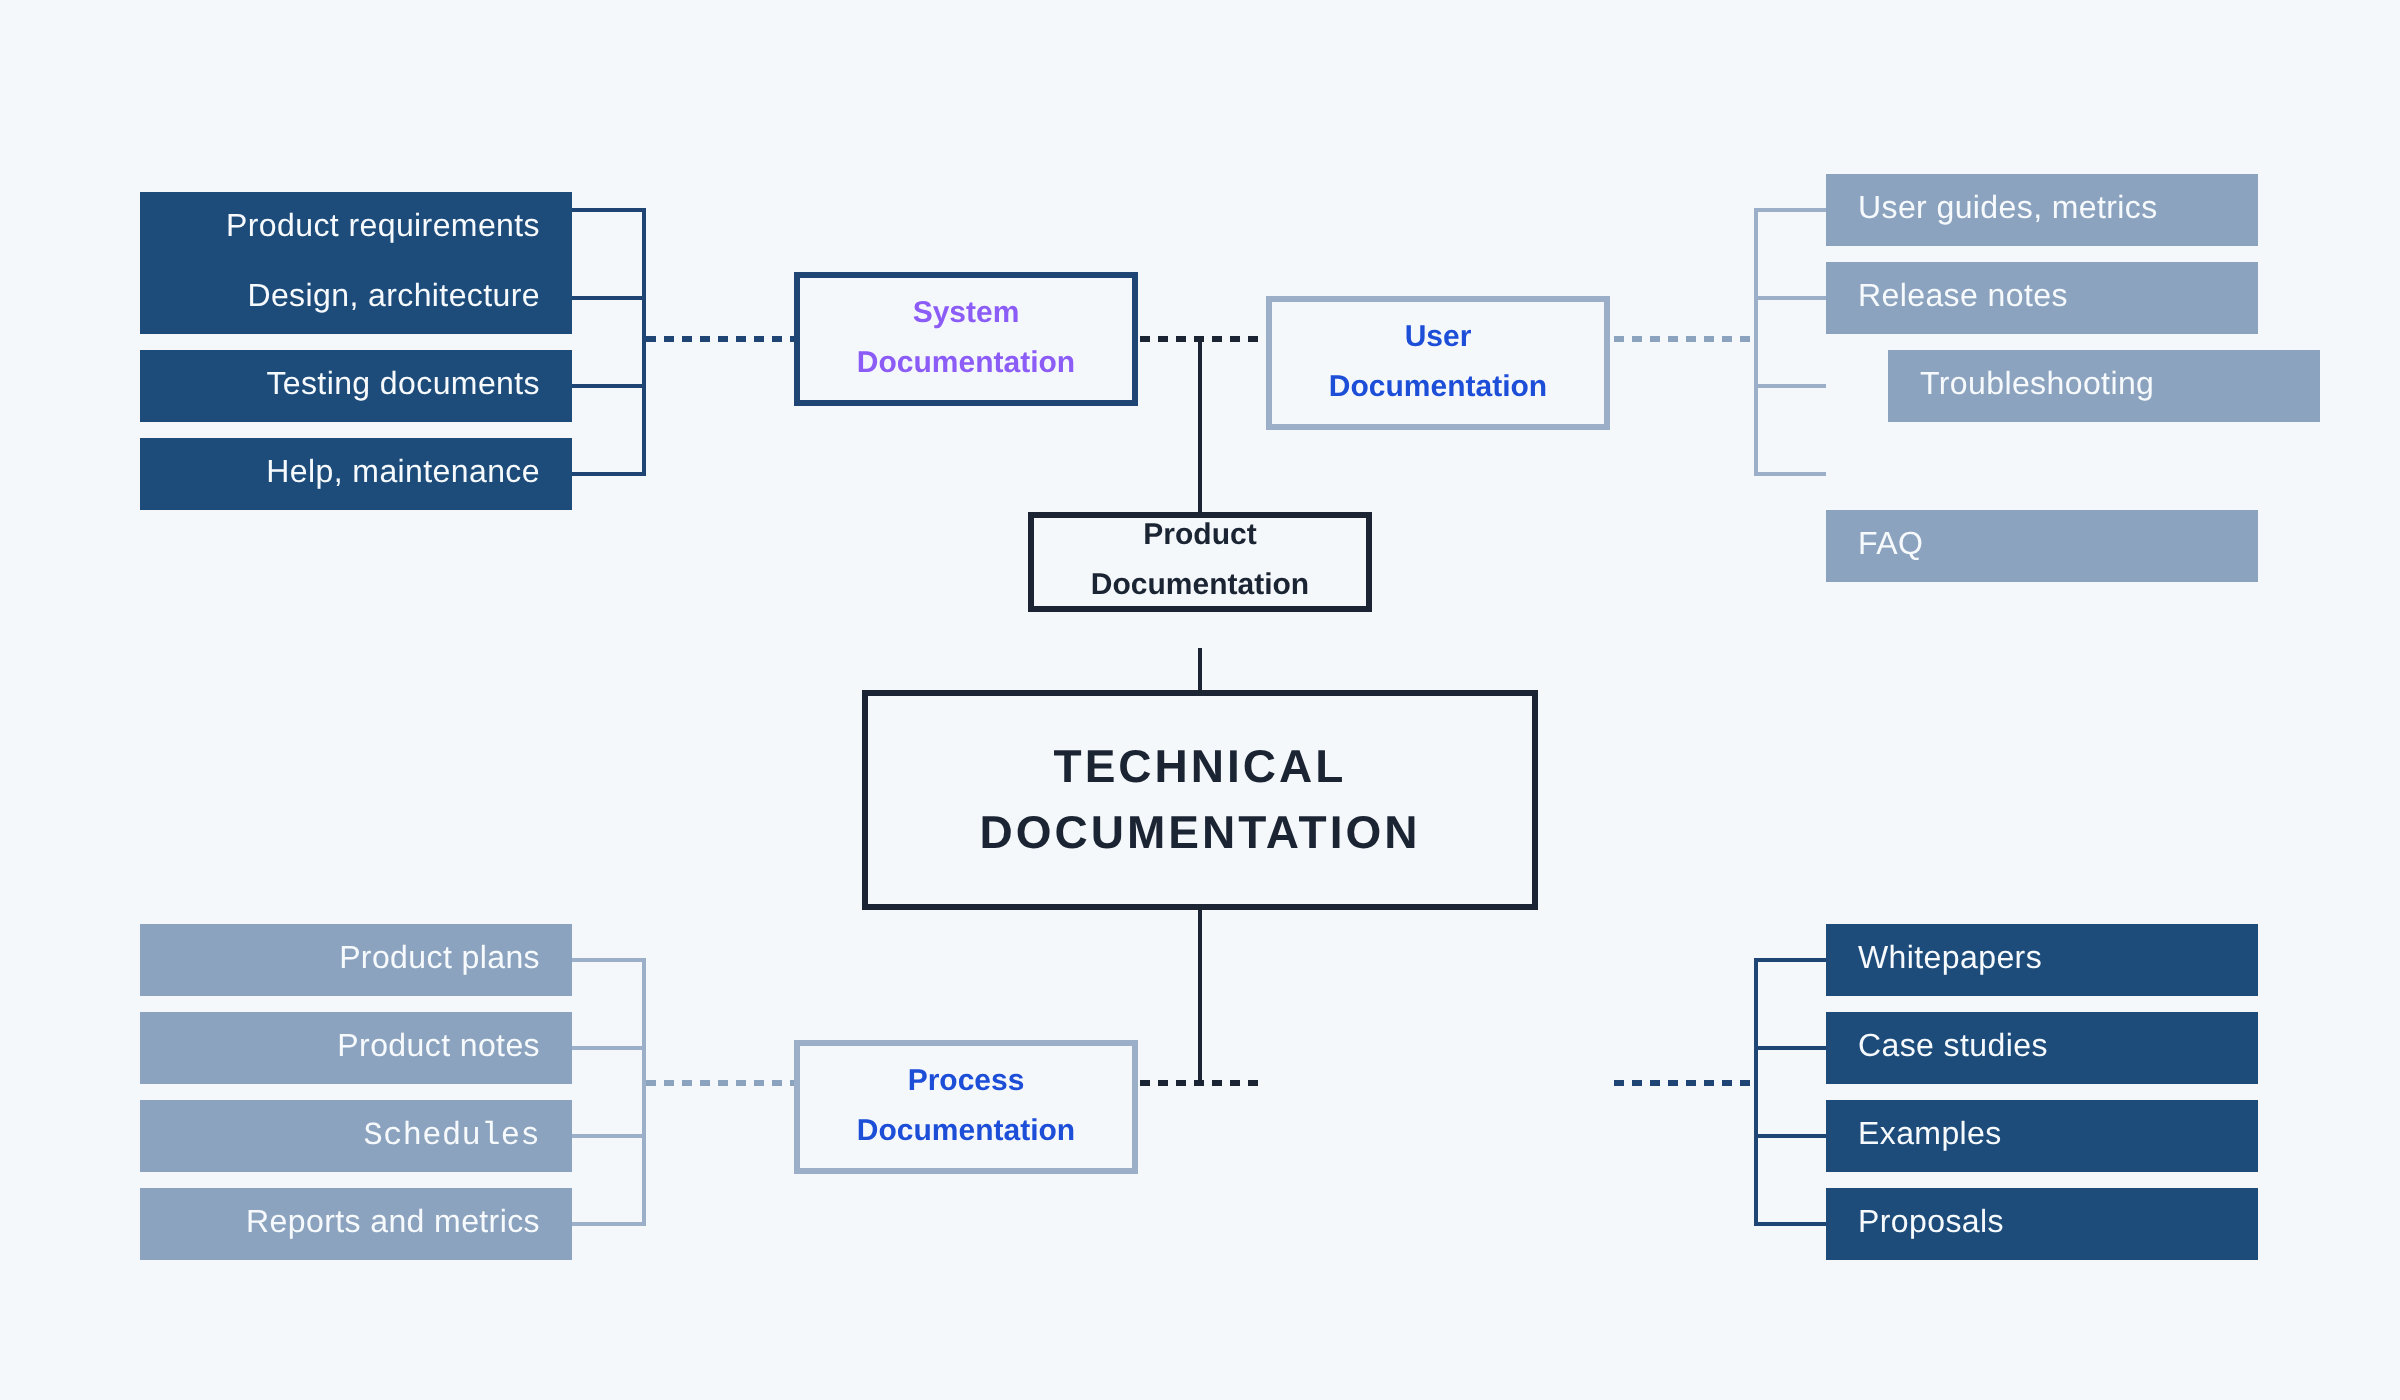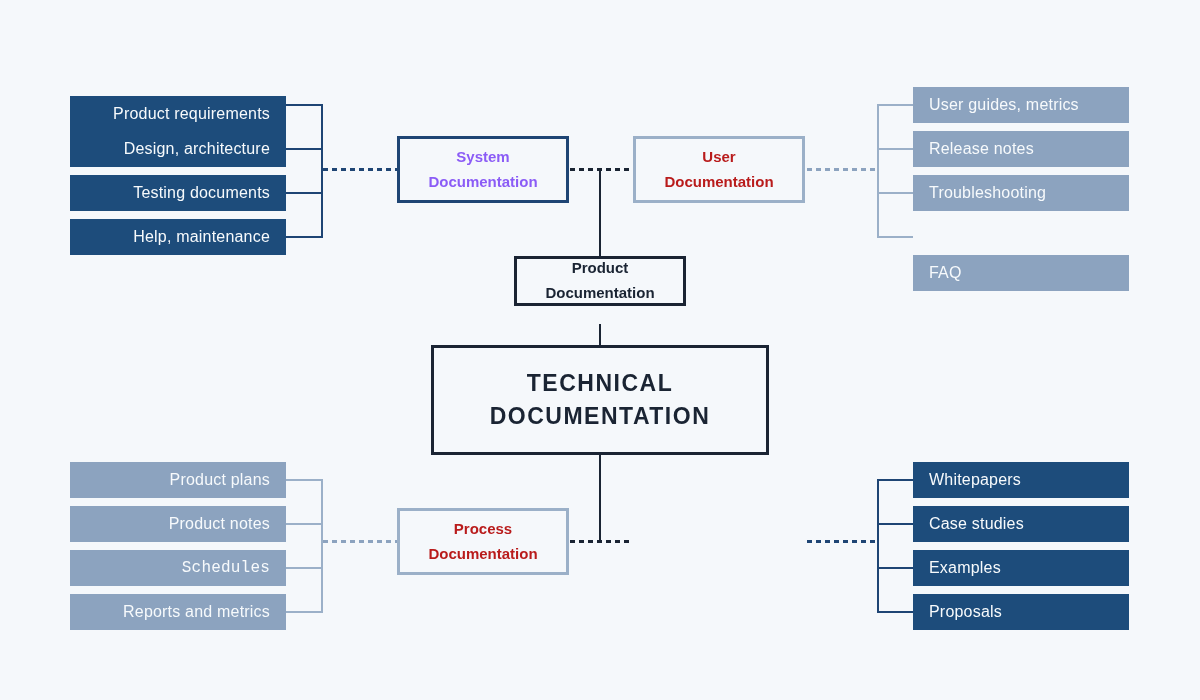--- a/index.html
+++ b/index.html
@@ -42,21 +42,21 @@
     display: flex;
     align-items: center;
     justify-content: center;
     text-align: center;
     font-weight: bold;
     font-size: 15px;
     line-height: 1.65;
     padding: 0 14px;
   }
   .cat.navy-outline  { border-color: #1e4574; color: #8b5cf6; }
-  .cat.steel-outline { border-color: #9bb0c8; color: #b91c1c; }
+  .cat.steel-outline { border-color: #9bb0c8; color: #1d4ed8; margin-top: 12px; }
   
   .node {
     position: absolute;
     box-sizing: border-box;
     border: 3px solid #1a2433;
     color: #1a2433;
     display: flex;
     align-items: center;
     justify-content: center;
     text-align: center;
@@ -100,21 +100,21 @@
   <div class="row navy align-right" style="left:70px; top:219px;">Help, maintenance</div>
 
   <div class="line solid-navy" style="left:286px; top:104px; width:37px; height:2px;"></div>
   <div class="line solid-navy" style="left:286px; top:148px; width:37px; height:2px;"></div>
   <div class="line solid-navy" style="left:286px; top:192px; width:37px; height:2px;"></div>
   <div class="line solid-navy" style="left:286px; top:236px; width:37px; height:2px;"></div>
   <div class="line solid-navy" style="left:321px; top:104px; width:2px; height:134px;"></div>
 
   <div class="row steel align-left" style="left:913px; top:87px;">User guides, metrics</div>
   <div class="row steel align-left" style="left:913px; top:131px;">Release notes</div>
-  <div class="row steel align-left" style="left:913px; top:175px;">Troubleshooting</div>
+  <div class="row steel align-left" style="left:944px; top:175px;">Troubleshooting</div>
   <div class="row steel align-left" style="left:913px; top:219px;margin-top:36px;">FAQ</div>
 
   <div class="line solid-steel" style="left:877px; top:104px; width:36px; height:2px;"></div>
   <div class="line solid-steel" style="left:877px; top:148px; width:36px; height:2px;"></div>
   <div class="line solid-steel" style="left:877px; top:192px; width:36px; height:2px;"></div>
   <div class="line solid-steel" style="left:877px; top:236px; width:36px; height:2px;"></div>
   <div class="line solid-steel" style="left:877px; top:104px; width:2px; height:134px;"></div>
 
   <div class="row steel align-right" style="left:70px; top:462px;">Product plans</div>
   <div class="row steel align-right" style="left:70px; top:506px;">Product notes</div>

